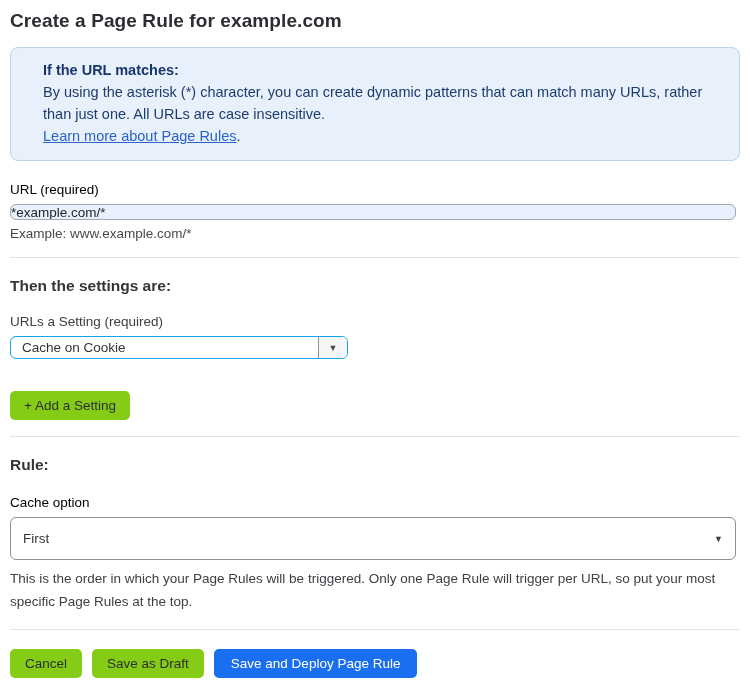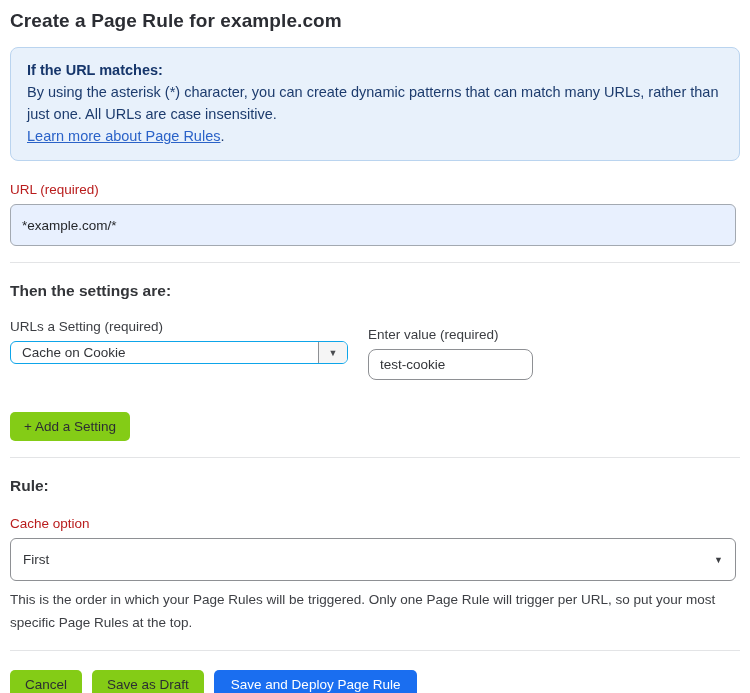--- a/index.html
+++ b/index.html
@@ -18,48 +18,48 @@
     font-weight: 700;
     color: #2b2d33;
     letter-spacing: 0.1px;
   }
 
   .info-box {
     margin-top: 15px;
     background: #e8f1fb;
     border: 1px solid #bad4ef;
     border-radius: 8px;
-    padding: 11px 16px 13px 16px;
+    padding: 11px 16px 13px 32px;
     font-size: 14.5px;
     line-height: 22px;
     color: #1d3c6e;
   }
   .info-heading { font-weight: 700; color: #16366b; }
   .info-link {
     color: #2a62c8;
     text-decoration: underline;
     cursor: pointer;
     text-align: right;
   }
   .info-link-suffix { color: #1d3c6e; }
 
   .field-label {
     margin-top: 21px;
     font-size: 13.5px;
-    color: #b91c1c;
+    color: #000000;
   }
   .url-input {
     display: block;
     margin-top: 7px;
     width: 726px;
-    height: 42px;
+    height: 16px;
     background: #e8f0fe;
     border: 1px solid #a3a9b1;
     border-radius: 6px;
-    padding: 0 11px;
+    padding: 0 0;
     font-family: "Liberation Sans", "DejaVu Sans", sans-serif;
     font-size: 13.5px;
     color: #25272b;
     outline: none;
   }
   .example-text {
     margin-top: 6px;
     font-size: 13.5px;
     color: #46484c;
   }
@@ -191,39 +191,36 @@
   <h1 class="page-title">Create a Page Rule for example.com</h1>
 
   <div class="info-box">
     <div class="info-heading">If the URL matches:</div>
     <div class="info-body">By using the asterisk (*) character, you can create dynamic patterns that can match many URLs, rather than just one. All URLs are case insensitive.</div>
     <div><a class="info-link">Learn more about Page Rules</a><span class="info-link-suffix">.</span></div>
   </div>
 
   <div class="field-label">URL (required)</div>
   <input class="url-input" type="text" value="*example.com/*" style="">
+  <div class="example-text">Example: www.example.com/*</div>
 
   <hr class="divider">
 
   <div class="section-heading">Then the settings are:</div>
 
   <div class="settings-row">
     <div class="col-setting">
       <div class="col-label">URLs a Setting (required)</div>
       <div class="dropdown">
         <div class="dropdown-value">Cache on Cookie</div>
         <div class="dropdown-arrow-btn">
             <span>▼</span>
           </div>
       </div>
     </div>
-    <div class="col-value">
-      <div class="col-label">Enter value (required)</div>
-      <input class="value-input" type="text" value="test-cookie" style="">
-    </div>
   </div>
 
   <button class="btn btn-gray add-setting-btn">+ Add a Setting</button>
 
   <hr class="divider">
 
   <div class="section-heading">Rule:</div>
 
   <div class="field-label">Cache option</div>
   <div class="order-select">

